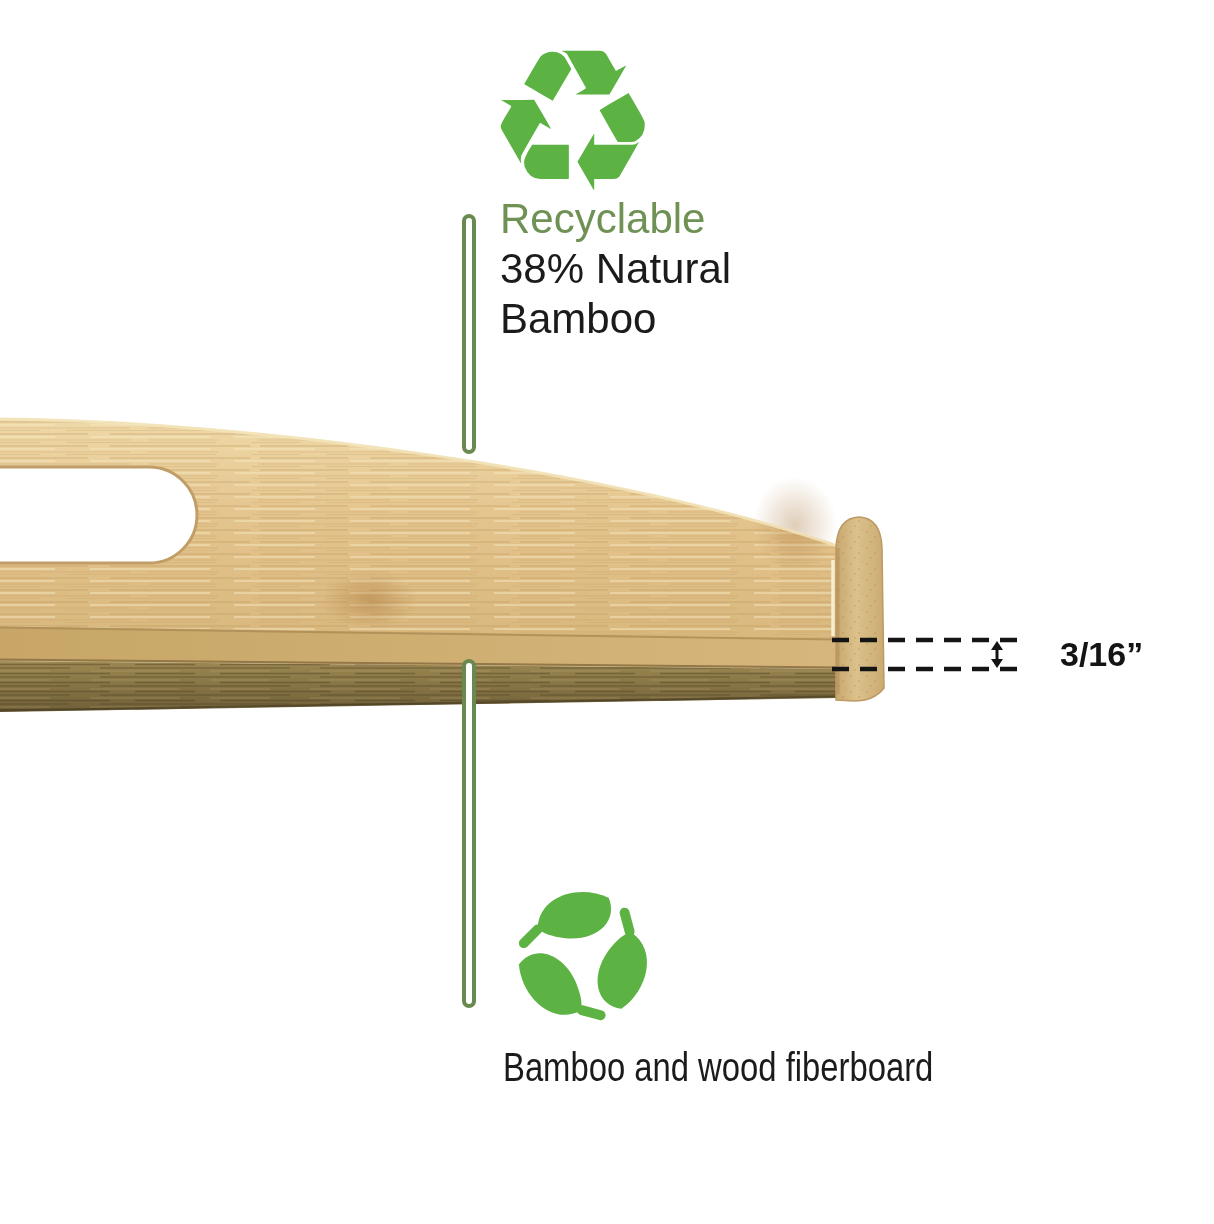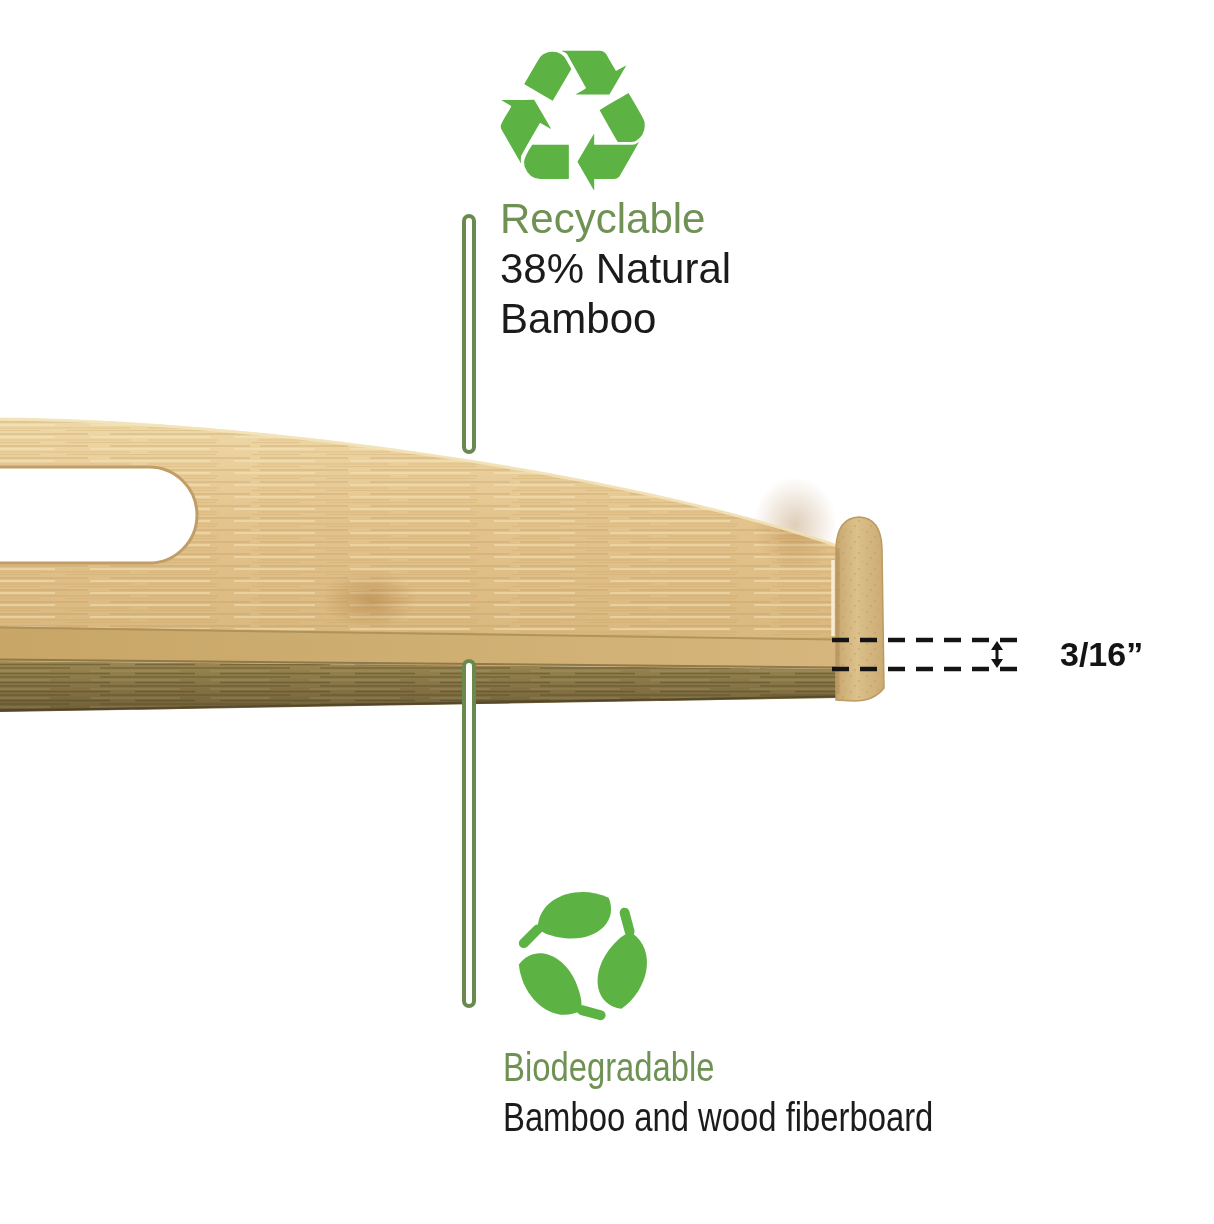--- a/index.html
+++ b/index.html
@@ -158,17 +158,16 @@
         <path d="M34,46 C36,14 76,2 106,16 C116,40 94,60 62,57 C48,55 38,52 34,46 Z" fill="#5cb343"></path>
         <path d="M34,48 L20,62" stroke="#5cb343" stroke-width="10" stroke-linecap="round" fill="none"></path>
       </g>
     </defs>
     <use href="#leafUnit"></use>
     <use href="#leafUnit" transform="rotate(120 80 76)"></use>
     <use href="#leafUnit" transform="rotate(240 80 76)"></use>
   </svg>
 
   <div class="callout bottom-text">
-    <div><span class="green condensed">Biodegradable</span></div>
     <div><span class="ink condensed">Bamboo and wood fiberboard</span></div>
   </div>
 
 </div>
 
 </body></html>

